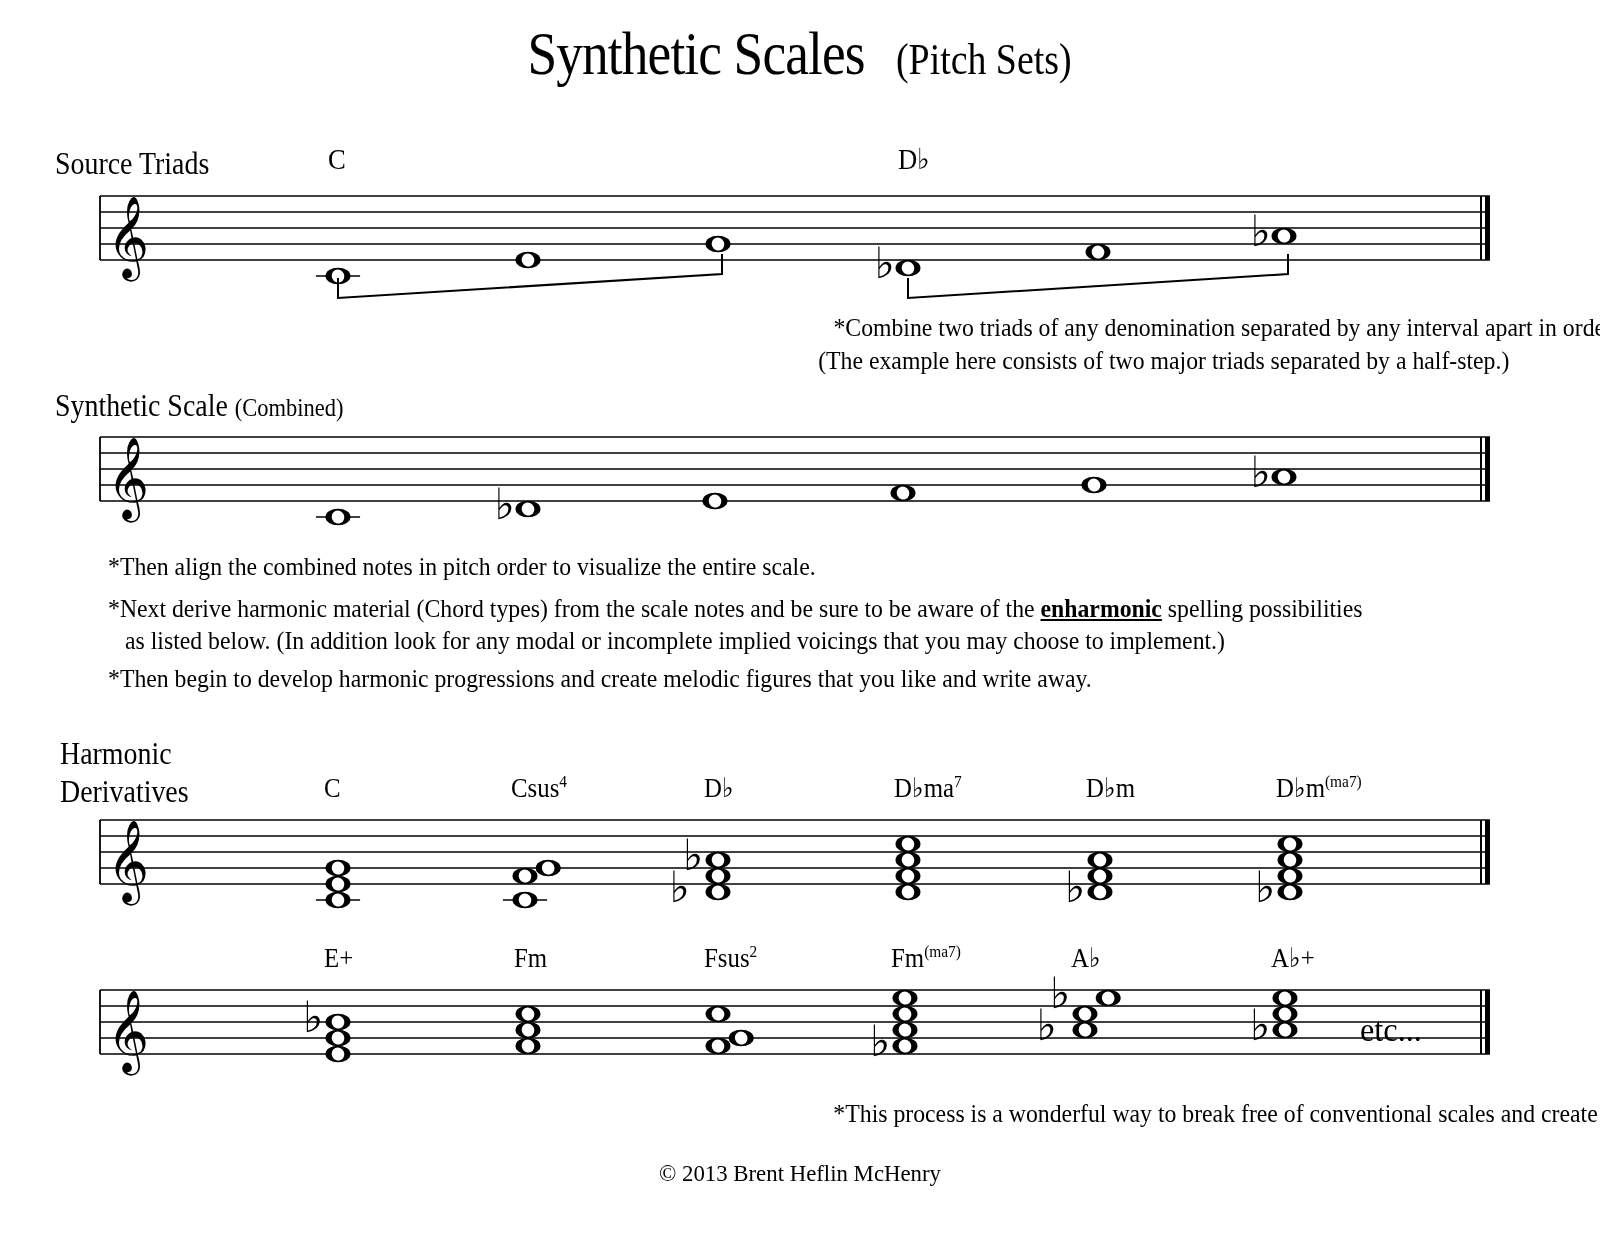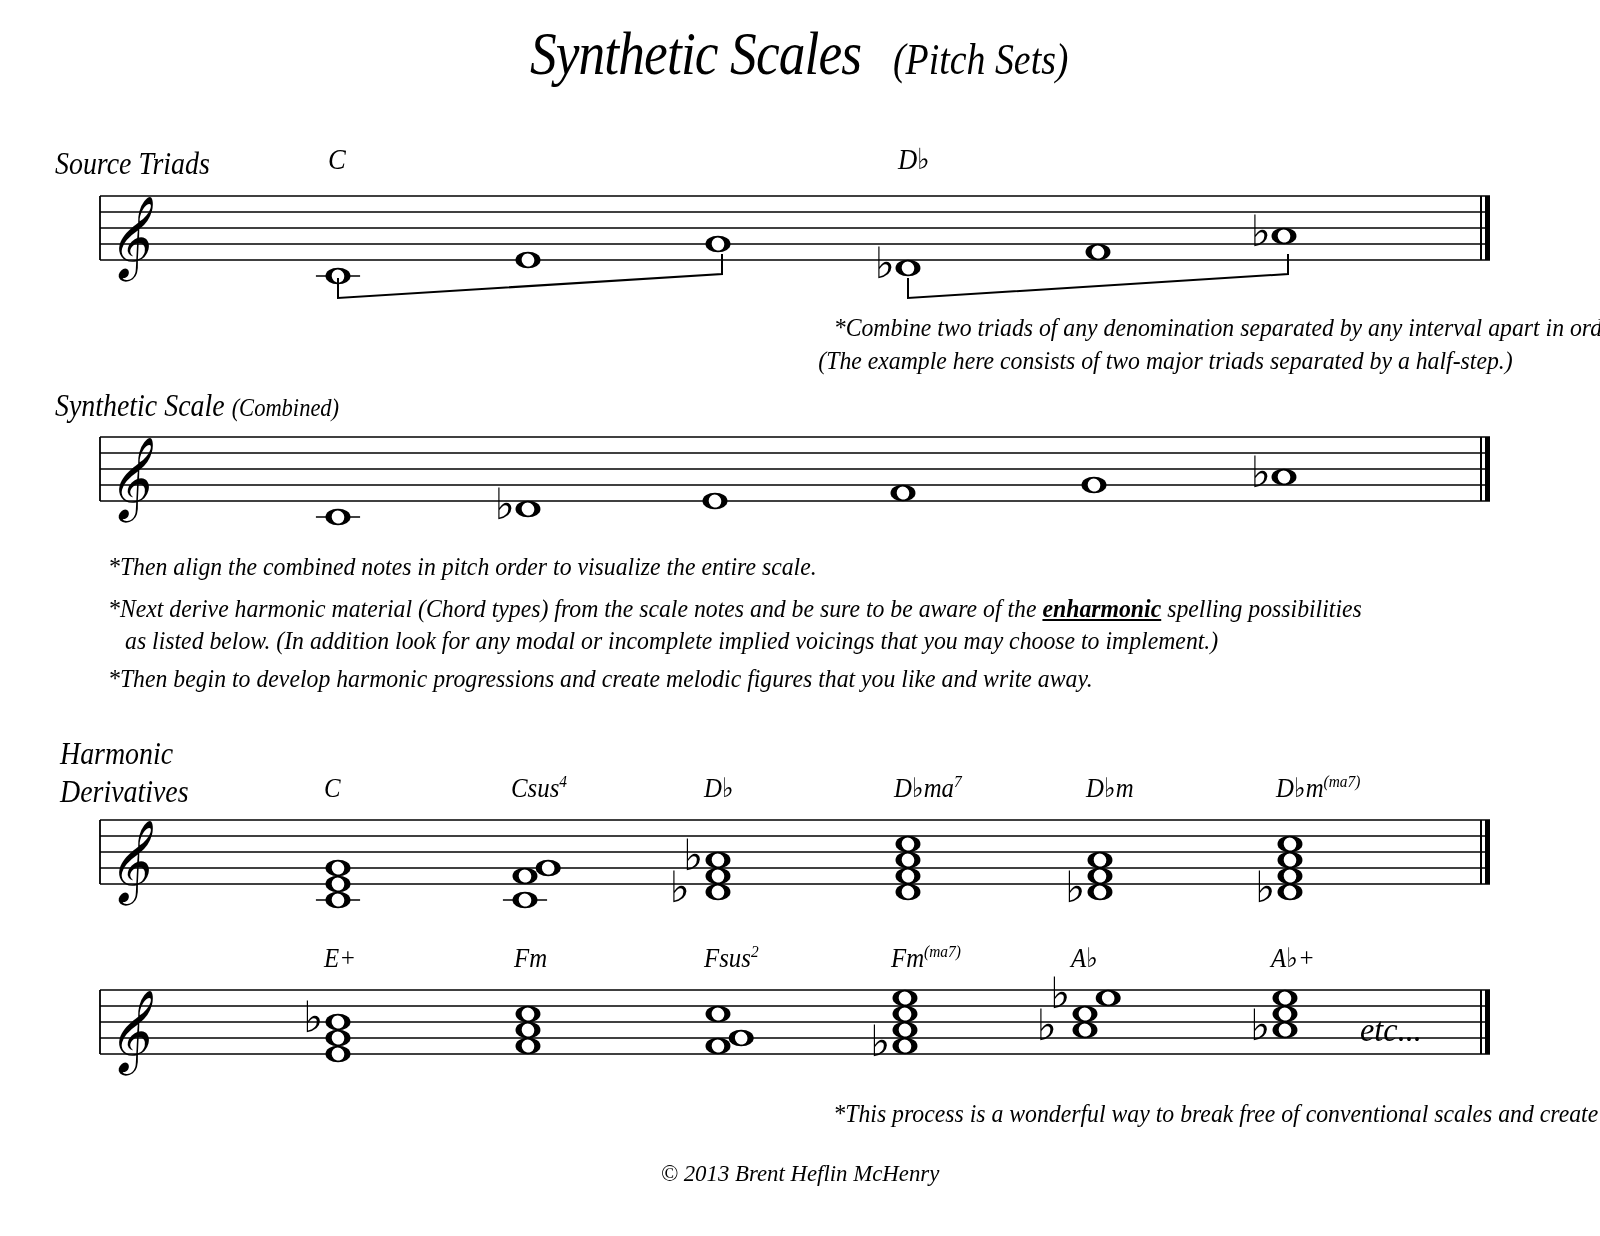--- a/index.html
+++ b/index.html
@@ -4,21 +4,21 @@
 <style>
   html,body{margin:0;padding:0;}
   body{
     width:1600px;height:1236px;
     background:#ffffff;
     font-family:"Liberation Serif", "DejaVu Serif", serif;
     color:#000000;
     position:relative;
     overflow:hidden;
   }
-  .page{position:relative;width:1508px;height:1236px;font-style:italic;}
+  .page{position:relative;width:1508px;height:1236px;}
 
   
   .title-row{
     position:absolute;top:22px;left:0;width:1600px;
     text-align:center;white-space:nowrap;
   }
   .title-main{
     font-size:62px;line-height:62px;
     letter-spacing:-1px;
     transform:scaleX(.86);

